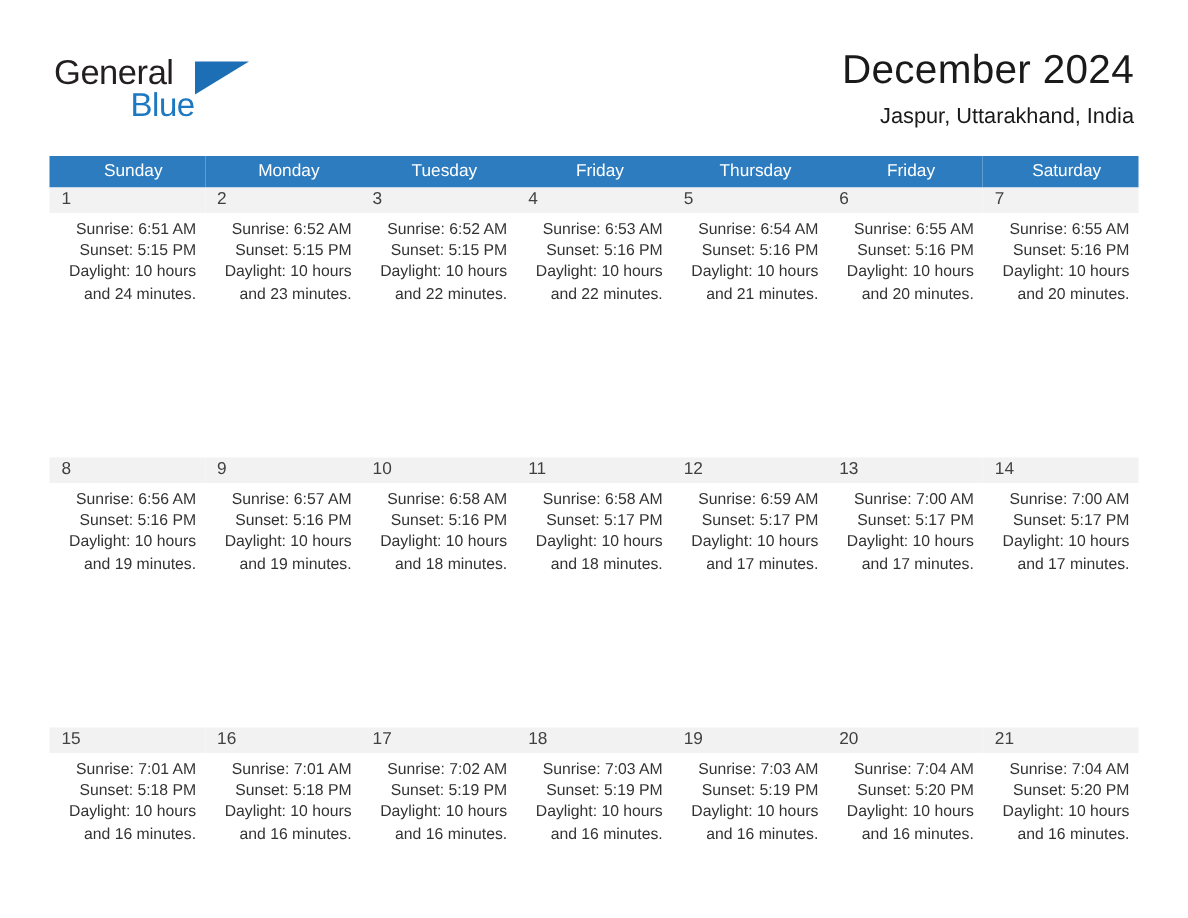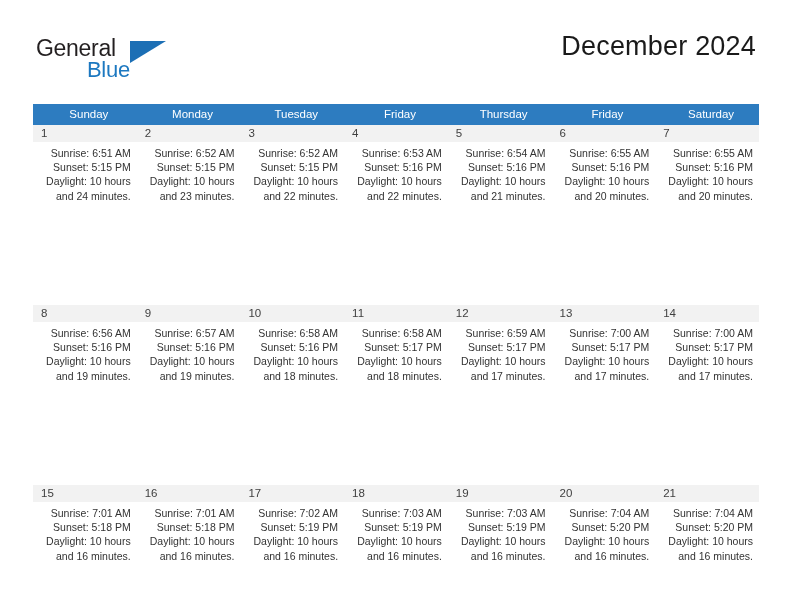--- a/index.html
+++ b/index.html
@@ -153,20 +153,21 @@
   <div class="header">
 
     <div class="brand">
       <div class="brand-line1">General</div>
       <div class="brand-triangle"></div>
       <div class="brand-line2">Blue</div>
     </div>
 
     <div class="title-block">
       <h1 class="cal-title">December 2024</h1>
+      <div class="cal-subtitle">Jaspur, Uttarakhand, India</div>
     </div>
 
   </div>
 
   <div class="cal-wrap">
     <table class="calendar">
       <thead>
         <tr id="weekday-row">
             <th>Sunday</th>
             <th>Monday</th>

